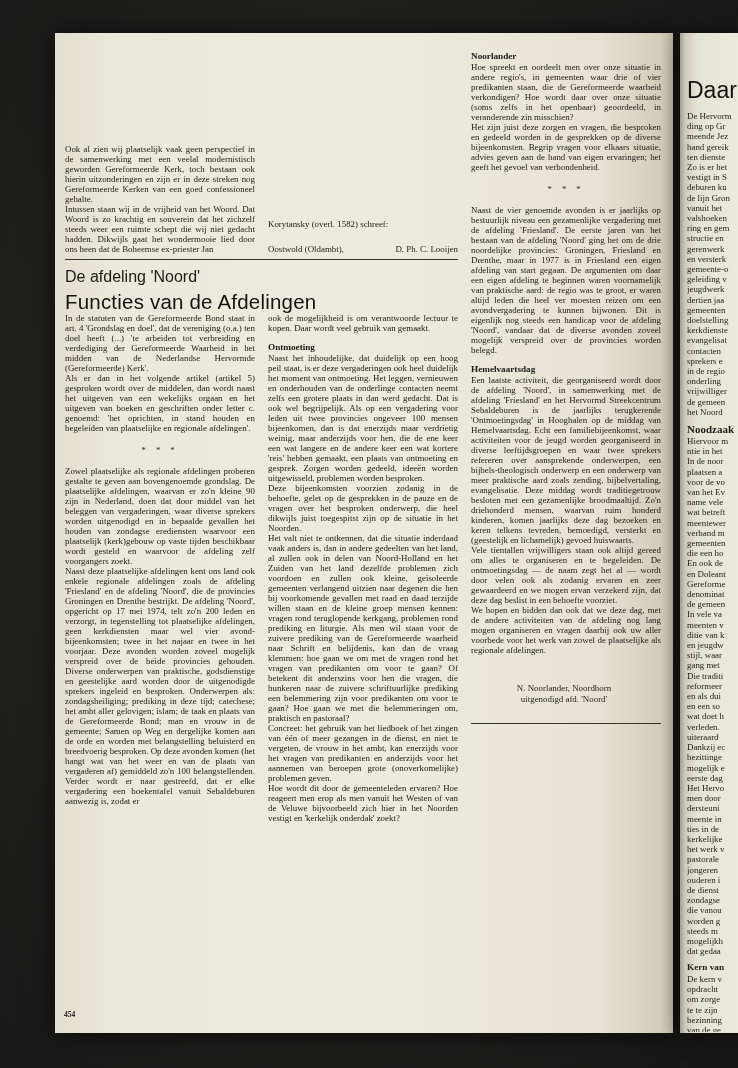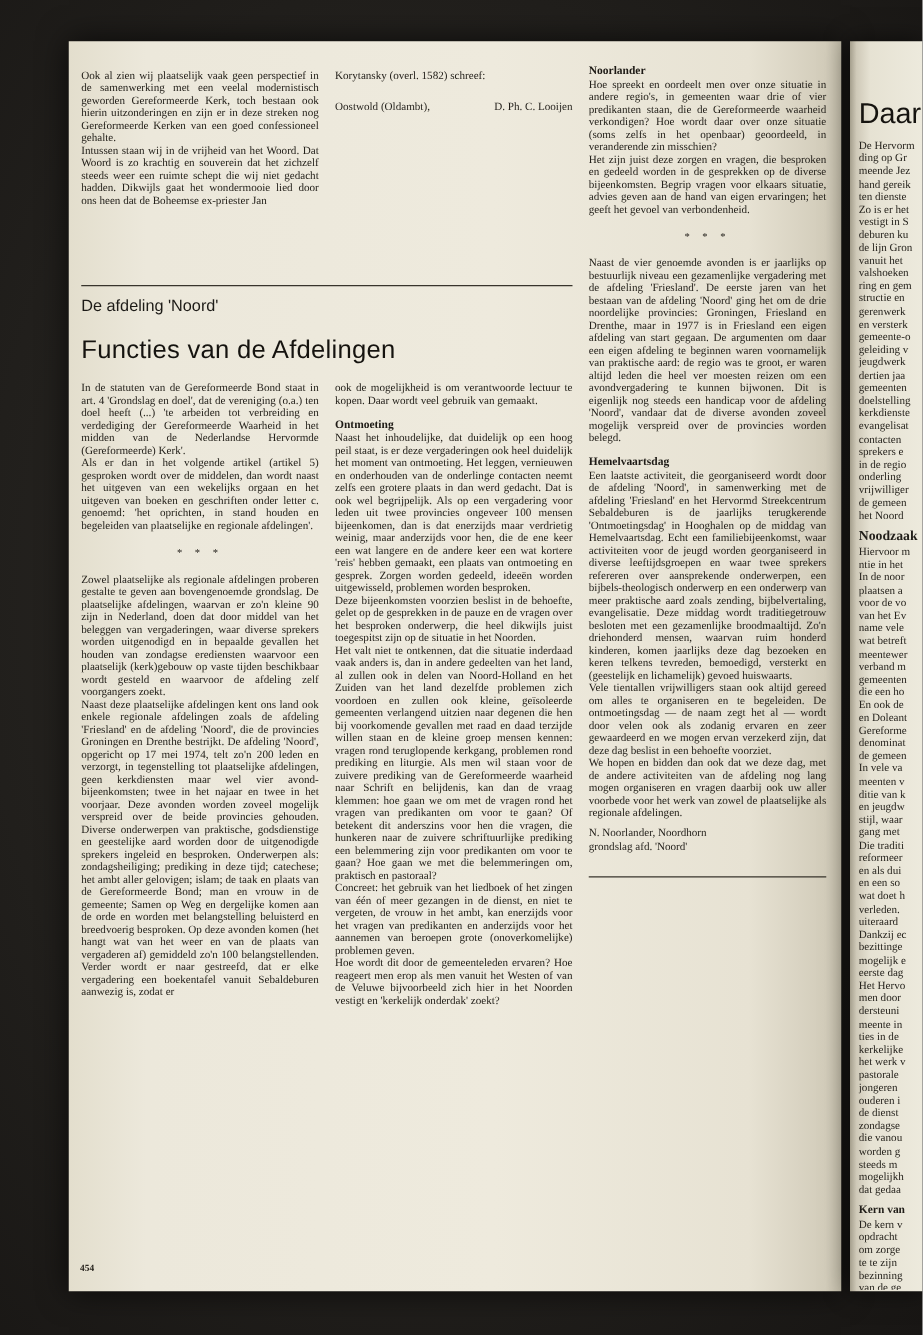--- a/index.html
+++ b/index.html
@@ -17,47 +17,47 @@
     box-shadow: 0 0 24px rgba(0,0,0,.7);
   }
   .page-partial {
     position:absolute; left:680px; top:33px; width:58px; height:1000px;
     background: linear-gradient(90deg, #a59f8d 0%, #cfc9b8 9%, #e6e2d3 28%, #edeadd 100%);
     box-shadow: 0 0 18px rgba(0,0,0,.6);
     overflow:hidden;
   }
 
   .left-zone { position:absolute; left:10px; top:0; width:393px; }
-  .top-row { display:flex; gap:13px; padding-top:22px; min-height:190px; align-items:flex-start; }
+  .top-row { display:flex; gap:13px; padding-top:22px; min-height:190px; align-items:flex-end;margin-top:31px; }
   .colw { width:190px; }
 
   .body-text {
     font-size:8.9px; line-height:10px; text-align:justify; color:#24211b;
   }
   .poem {
     font-size:8.9px; line-height:10.6px; font-style:italic; white-space:pre-line;
     margin-top:10px; color:#2a2620;
   }
   .sign-row { display:flex; justify-content:space-between; margin-top:15px; font-size:8.9px; }
 
   .rule { border-top:1px solid #38342c; width:100%; margin-top:5px; }
-  .kicker { margin-top:8px; font-family:"Liberation Sans", sans-serif; font-size:13px; color:#1d1b17; }
+  .kicker { margin-top:8px; font-family:"Liberation Sans", sans-serif; font-size:16px; color:#1d1b17; }
   .title-line {
     font-family:"Liberation Sans", sans-serif; font-weight:400;
     font-size:20.5px; line-height:23px; letter-spacing:.2px; color:#15130f;
   }
-  .title-wrap { margin-top:16px; }
-  .article-cols { display:flex; gap:13px; margin-top:14px; }
+  .title-wrap { margin-top:4px; }
+  .article-cols { display:flex; gap:13px; margin-top:0; }
 
   .subhead { font-size:9.2px; font-weight:bold; margin:9px 0 1px; color:#1d1a15; }
   .subhead.first { margin-top:0; }
   .stars { text-align:center; font-size:8.5px; letter-spacing:4px; margin:12px 0 11px; }
 
   .col3 { position:absolute; left:416px; top:18px; width:190px; }
-  .sig { text-align:left; font-size:8.9px; line-height:10.8px; margin-top:6px; padding-right:4px; }
+  .sig { text-align:center; font-size:8.9px; line-height:10.8px; margin-top:28px; padding-right:4px; }
   .rule-bottom { border-top:1px solid #38342c; width:100%; margin-top:18px; }
 
   .pageno { position:absolute; left:9px; bottom:14px; font-size:7.5px; font-weight:bold; color:#2a2620; }
 
   
   .pp-title {
     position:absolute; left:7px; top:44px;
     font-family:"Liberation Sans", sans-serif; font-size:23px; font-weight:400;
     white-space:nowrap; color:#15130f;
   }
@@ -104,42 +104,42 @@
         <p class="body-text">In de statuten van de Gereformeerde Bond staat in art. 4 'Grondslag en doel', dat de vereniging (o.a.) ten doel heeft (...) 'te arbeiden tot verbreiding en verdediging der Gereformeerde Waarheid in het midden van de Nederlandse Hervormde (Gereformeerde) Kerk'.</p>
         <p class="body-text">Als er dan in het volgende artikel (artikel 5) gesproken wordt over de middelen, dan wordt naast het uitgeven van een wekelijks orgaan en het uitgeven van boeken en geschriften onder letter c. genoemd: 'het oprichten, in stand houden en begeleiden van plaatselijke en regionale afdelingen'.</p>
         <div class="stars">* * *</div>
         <p class="body-text">Zowel plaatselijke als regionale afdelingen proberen gestalte te geven aan bovengenoemde grondslag. De plaatselijke afdelingen, waarvan er zo'n kleine 90 zijn in Nederland, doen dat door middel van het beleggen van vergaderingen, waar diverse sprekers worden uitgenodigd en in bepaalde gevallen het houden van zondagse erediensten waarvoor een plaatselijk (kerk)gebouw op vaste tijden beschikbaar wordt gesteld en waarvoor de afdeling zelf voorgangers zoekt.</p>
         <p class="body-text">Naast deze plaatselijke afdelingen kent ons land ook enkele regionale afdelingen zoals de afdeling 'Friesland' en de afdeling 'Noord', die de provincies Groningen en Drenthe bestrijkt. De afdeling 'Noord', opgericht op 17 mei 1974, telt zo'n 200 leden en verzorgt, in tegenstelling tot plaatselijke afdelingen, geen kerkdiensten maar wel vier avond-bijeenkomsten; twee in het najaar en twee in het voorjaar. Deze avonden worden zoveel mogelijk verspreid over de beide provincies gehouden. Diverse onderwerpen van praktische, godsdienstige en geestelijke aard worden door de uitgenodigde sprekers ingeleid en besproken. Onderwerpen als: zondagsheiliging; prediking in deze tijd; catechese; het ambt aller gelovigen; islam; de taak en plaats van de Gereformeerde Bond; man en vrouw in de gemeente; Samen op Weg en dergelijke komen aan de orde en worden met belangstelling beluisterd en breedvoerig besproken. Op deze avonden komen (het hangt wat van het weer en van de plaats van vergaderen af) gemiddeld zo'n 100 belangstellenden. Verder wordt er naar gestreefd, dat er elke vergadering een boekentafel vanuit Sebaldeburen aanwezig is, zodat er</p>
       </div>
       <div class="colw">
         <p class="body-text">ook de mogelijkheid is om verantwoorde lectuur te kopen. Daar wordt veel gebruik van gemaakt.</p>
         <h3 class="subhead">Ontmoeting</h3>
         <p class="body-text">Naast het inhoudelijke, dat duidelijk op een hoog peil staat, is er deze vergaderingen ook heel duidelijk het moment van ontmoeting. Het leggen, vernieuwen en onderhouden van de onderlinge contacten neemt zelfs een grotere plaats in dan werd gedacht. Dat is ook wel begrijpelijk. Als op een vergadering voor leden uit twee provincies ongeveer 100 mensen bijeenkomen, dan is dat enerzijds maar verdrietig weinig, maar anderzijds voor hen, die de ene keer een wat langere en de andere keer een wat kortere 'reis' hebben gemaakt, een plaats van ontmoeting en gesprek. Zorgen worden gedeeld, ideeën worden uitgewisseld, problemen worden besproken.</p>
-        <p class="body-text">Deze bijeenkomsten voorzien beslist in de behoefte, gelet op de gesprekken in de pauze en de vragen over het besproken onderwerp, die heel dikwijls juist toegespitst zijn op de situatie in het Noorden.</p>
+        <p class="body-text">Deze bijeenkomsten voorzien zodanig in de behoefte, gelet op de gesprekken in de pauze en de vragen over het besproken onderwerp, die heel dikwijls juist toegespitst zijn op de situatie in het Noorden.</p>
         <p class="body-text">Het valt niet te ontkennen, dat die situatie inderdaad vaak anders is, dan in andere gedeelten van het land, al zullen ook in delen van Noord-Holland en het Zuiden van het land dezelfde problemen zich voordoen en zullen ook kleine, geïsoleerde gemeenten verlangend uitzien naar degenen die hen bij voorkomende gevallen met raad en daad terzijde willen staan en de kleine groep mensen kennen: vragen rond teruglopende kerkgang, problemen rond prediking en liturgie. Als men wil staan voor de zuivere prediking van de Gereformeerde waarheid naar Schrift en belijdenis, kan dan de vraag klemmen: hoe gaan we om met de vragen rond het vragen van predikanten om voor te gaan? Of betekent dit anderszins voor hen die vragen, die hunkeren naar de zuivere schriftuurlijke prediking een belemmering zijn voor predikanten om voor te gaan? Hoe gaan we met die belemmeringen om, praktisch en pastoraal?</p>
         <p class="body-text">Concreet: het gebruik van het liedboek of het zingen van één of meer gezangen in de dienst, en niet te vergeten, de vrouw in het ambt, kan enerzijds voor het vragen van predikanten en anderzijds voor het aannemen van beroepen grote (onoverkomelijke) problemen geven.</p>
         <p class="body-text">Hoe wordt dit door de gemeenteleden ervaren? Hoe reageert men erop als men vanuit het Westen of van de Veluwe bijvoorbeeld zich hier in het Noorden vestigt en 'kerkelijk onderdak' zoekt?</p>
       </div>
     </div>
 
   </div>
 
   <div class="col3">
     <h3 class="subhead first">Noorlander</h3>
     <p class="body-text">Hoe spreekt en oordeelt men over onze situatie in andere regio's, in gemeenten waar drie of vier predikanten staan, die de Gereformeerde waarheid verkondigen? Hoe wordt daar over onze situatie (soms zelfs in het openbaar) geoordeeld, in veranderende zin misschien?</p>
     <p class="body-text">Het zijn juist deze zorgen en vragen, die besproken en gedeeld worden in de gesprekken op de diverse bijeenkomsten. Begrip vragen voor elkaars situatie, advies geven aan de hand van eigen ervaringen; het geeft het gevoel van verbondenheid.</p>
     <div class="stars">* * *</div>
     <p class="body-text">Naast de vier genoemde avonden is er jaarlijks op bestuurlijk niveau een gezamenlijke vergadering met de afdeling 'Friesland'. De eerste jaren van het bestaan van de afdeling 'Noord' ging het om de drie noordelijke provincies: Groningen, Friesland en Drenthe, maar in 1977 is in Friesland een eigen afdeling van start gegaan. De argumenten om daar een eigen afdeling te beginnen waren voornamelijk van praktische aard: de regio was te groot, er waren altijd leden die heel ver moesten reizen om een avondvergadering te kunnen bijwonen. Dit is eigenlijk nog steeds een handicap voor de afdeling 'Noord', vandaar dat de diverse avonden zoveel mogelijk verspreid over de provincies worden belegd.</p>
     <h3 class="subhead">Hemelvaartsdag</h3>
     <p class="body-text">Een laatste activiteit, die georganiseerd wordt door de afdeling 'Noord', in samenwerking met de afdeling 'Friesland' en het Hervormd Streekcentrum Sebaldeburen is de jaarlijks terugkerende 'Ontmoetingsdag' in Hooghalen op de middag van Hemelvaartsdag. Echt een familiebijeenkomst, waar activiteiten voor de jeugd worden georganiseerd in diverse leeftijdsgroepen en waar twee sprekers refereren over aansprekende onderwerpen, een bijbels-theologisch onderwerp en een onderwerp van meer praktische aard zoals zending, bijbelvertaling, evangelisatie. Deze middag wordt traditiegetrouw besloten met een gezamenlijke broodmaaltijd. Zo'n driehonderd mensen, waarvan ruim honderd kinderen, komen jaarlijks deze dag bezoeken en keren telkens tevreden, bemoedigd, versterkt en (geestelijk en lichamelijk) gevoed huiswaarts.</p>
     <p class="body-text">Vele tientallen vrijwilligers staan ook altijd gereed om alles te organiseren en te begeleiden. De ontmoetingsdag — de naam zegt het al — wordt door velen ook als zodanig ervaren en zeer gewaardeerd en we mogen ervan verzekerd zijn, dat deze dag beslist in een behoefte voorziet.</p>
     <p class="body-text">We hopen en bidden dan ook dat we deze dag, met de andere activiteiten van de afdeling nog lang mogen organiseren en vragen daarbij ook uw aller voorbede voor het werk van zowel de plaatselijke als regionale afdelingen.</p>
     <div class="sig">
       <div>N. Noorlander, Noordhorn</div>
-      <div>grondslag afd. 'Noord'</div>
+      <div>uitgenodigd afd. 'Noord'</div>
     </div>
     <div class="rule-bottom"></div>
   </div>
 
   <div class="pageno">454</div>
 
 </div>
 
 <div class="page-partial">
   <div class="pp-title">Daar</div>

